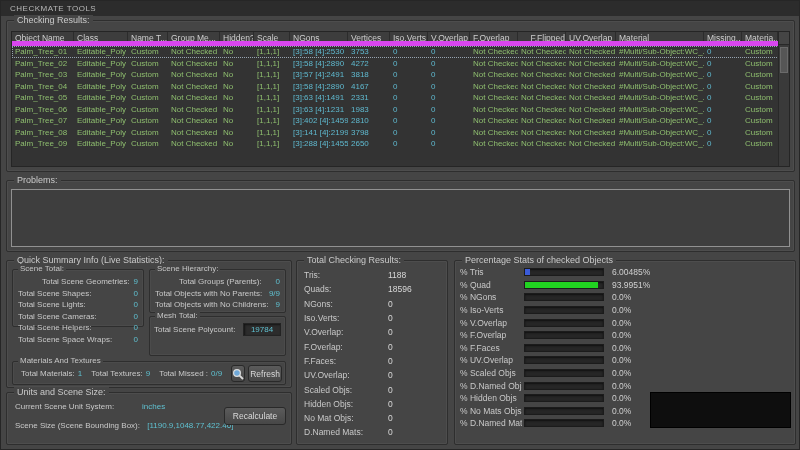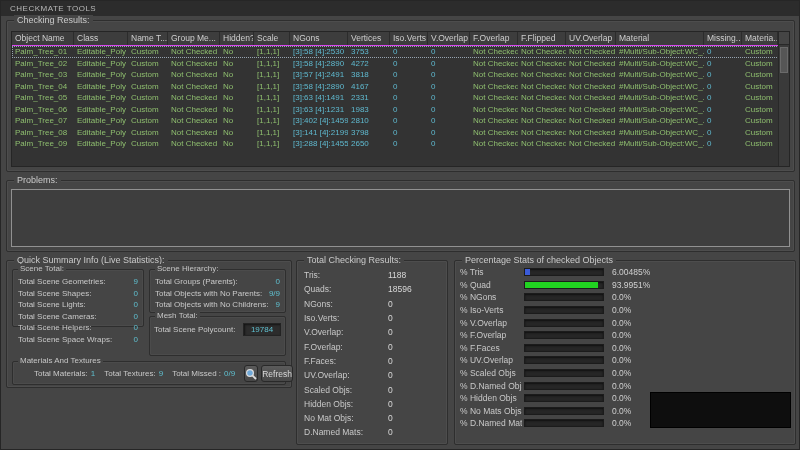--- a/index.html
+++ b/index.html
@@ -10,21 +10,21 @@
               color:#b9b9b9; font-size:8px; line-height:15px; padding-left:9px; letter-spacing:.5px; }
   .groupbox { position:absolute; border:1px solid #2e2e2e; border-radius:2px;
               box-shadow: inset 0 0 0 1px rgba(140,140,140,.12); }
   .grp-label { position:absolute; top:-6px; left:7px; background:#454545; padding:0 3px;
                font-size:9px; color:#cacaca; white-space:nowrap; }
 
   
   #grp-results { left:5px; top:19px; width:789px; height:152px; }
   .table { position:absolute; left:4px; top:10px; right:4px; bottom:4px; background:#333333;
            border:1px solid #252525; overflow:hidden; }
-  .thead { display:flex; height:14px; background:#3d3d3d; border-bottom:1px solid #d946ef; }
+  .thead { display:flex; height:14px; background:#3d3d3d; border-bottom:5px solid #d946ef; }
   .hcell { border-right:1px solid #2c2c2c; padding:1px 0 0 3px; color:#cfcfcf; font-size:8.5px;
            overflow:hidden; white-space:nowrap; flex:0 0 auto; }
   .trow { display:flex; height:11.5px; }
   .trow.selected { outline:1px dotted #97a4b1; outline-offset:-1px; }
   .tcell { padding-left:3px; font-size:8px; line-height:11.5px; overflow:hidden;
            white-space:nowrap; flex:0 0 auto; }
   .green { color:#8fbf6f; }
   .cyan  { color:#5fb9cf; }
   .vscroll { position:absolute; right:0; top:0; bottom:0; width:11px; background:#3a3a3a;
              border-left:1px solid #282828; }
@@ -43,30 +43,30 @@
   .subbox { position:absolute; border:1px solid #2e2e2e; border-radius:2px;
             box-shadow: inset 0 0 0 1px rgba(140,140,140,.10); }
   .sub-label { position:absolute; top:-6px; left:5px; background:#454545; padding:0 2px;
                font-size:8px; color:#c6c6c6; white-space:nowrap; }
   #sub-scene-total { left:5px; top:8px; width:132px; height:58px; }
   #sub-hierarchy   { left:142px; top:8px; width:137px; height:44px; }
   #sub-mesh        { left:142px; top:55px; width:137px; height:40px; }
   #sub-materials   { left:5px; top:100px; width:274px; height:24px; }
   .srow { display:flex; justify-content:space-between; align-items:center;
           height:11.5px; padding:0 5px; font-size:8px; }
-  .srow:first-child { margin-top:6px; }
+  .srow:first-child { margin-top:6px;margin-left:24px; }
   .slabel { color:#c9c9c9; white-space:nowrap; overflow:hidden; }
   .svalue { color:#5fc0d0; margin-left:4px; }
   .mrow { display:flex; justify-content:space-between; align-items:center; height:15px;
           padding:0 4px; font-size:8px; }
   .mrow:first-child { margin-top:5px; }
   .sunken { display:inline-block; min-width:38px; text-align:center; background:#2c2c2c;
             border:1px solid #232323; box-shadow: inset 1px 1px 2px rgba(0,0,0,.55);
             color:#5fc0d0; font-size:8px; padding:1px 3px; }
-  .mat-row { position:absolute; left:21px; top:3px; right:3px; display:flex; align-items:center;
+  .mat-row { position:absolute; left:8px; top:3px; right:3px; display:flex; align-items:center;
              gap:3px; font-size:8px; }
   .mlabel { color:#c9c9c9; white-space:nowrap; }
   .mvalue { color:#5fc0d0; margin-right:6px; white-space:nowrap; }
   .btn { background:linear-gradient(#5b5b5b,#474747); border:1px solid #292929; border-radius:3px;
          color:#d9d9d9; font-size:8.5px; font-family:"Liberation Sans",sans-serif; cursor:default; }
   .btn-refresh { width:46px; height:17px; margin-left:auto; }
   .icon-btn { width:18px; height:17px; display:flex; align-items:center; justify-content:center; }
 
   
   #grp-units { left:5px; top:391px; width:286px; height:53px; }
@@ -116,21 +116,21 @@
           <div class="hcell" style="width: 54px;">Class</div>
           <div class="hcell" style="width: 40px;">Name T...</div>
           <div class="hcell" style="width: 52px;">Group Me...</div>
           <div class="hcell" style="width: 34px;">Hidden?</div>
           <div class="hcell" style="width: 36px;">Scale</div>
           <div class="hcell" style="width: 58px;">NGons</div>
           <div class="hcell" style="width: 42px;">Vertices</div>
           <div class="hcell" style="width: 38px;">Iso.Verts</div>
           <div class="hcell" style="width: 42px;">V.Overlap</div>
           <div class="hcell" style="width: 48px;">F.Overlap</div>
-          <div class="hcell" style="width: 48px;">F.Flipped</div>
+          <div class="hcell" style="width: 48px; text-align: right;">F.Flipped</div>
           <div class="hcell" style="width: 50px;">UV.Overlap</div>
           <div class="hcell" style="width: 88px;">Material</div>
           <div class="hcell" style="width: 38px;">Missing...</div>
           <div class="hcell" style="width: 36px;">Materia...</div>
         </div>
       <div class="tbody">
           <div class="trow selected">
             <div class="tcell green" style="width: 62px;">Palm_Tree_01</div>
             <div class="tcell green" style="width: 54px;">Editable_Poly</div>
             <div class="tcell green" style="width: 40px;">Custom</div>
@@ -381,20 +381,32 @@
           <svg width="12" height="12" viewBox="0 0 12 12">
             <circle cx="5" cy="5" r="3.4" fill="#6fa8d8" stroke="#dcdcdc" stroke-width="1.2"></circle>
             <line x1="7.6" y1="7.6" x2="11" y2="11" stroke="#dcdcdc" stroke-width="1.8"></line>
           </svg>
         </button>
         <button class="btn btn-refresh">Refresh</button>
       </div>
     </div>
   </div>
 
+  <div class="groupbox" id="grp-units">
+    <span class="grp-label">Units and Scene Size:</span>
+    <div class="urow" id="unit-row1">
+      <span>Current Scene Unit System:</span>
+      <span class="uval">inches</span>
+    </div>
+    <div class="urow" id="unit-row2">
+      <span>Scene Size (Scene Bounding Box):</span>
+      <span class="uval">[1190.9,1048.77,422.46]</span>
+    </div>
+    <button class="btn btn-recalc">Recalculate</button>
+  </div>
 
   <div class="groupbox" id="grp-total">
     <span class="grp-label">Total Checking Results:</span>
     <div>
         <div class="tcrow">
           <span class="tclabel">Tris:</span>
           <span class="tcvalue">1188</span>
         </div>
         <div class="tcrow">
           <span class="tclabel">Quads:</span>

